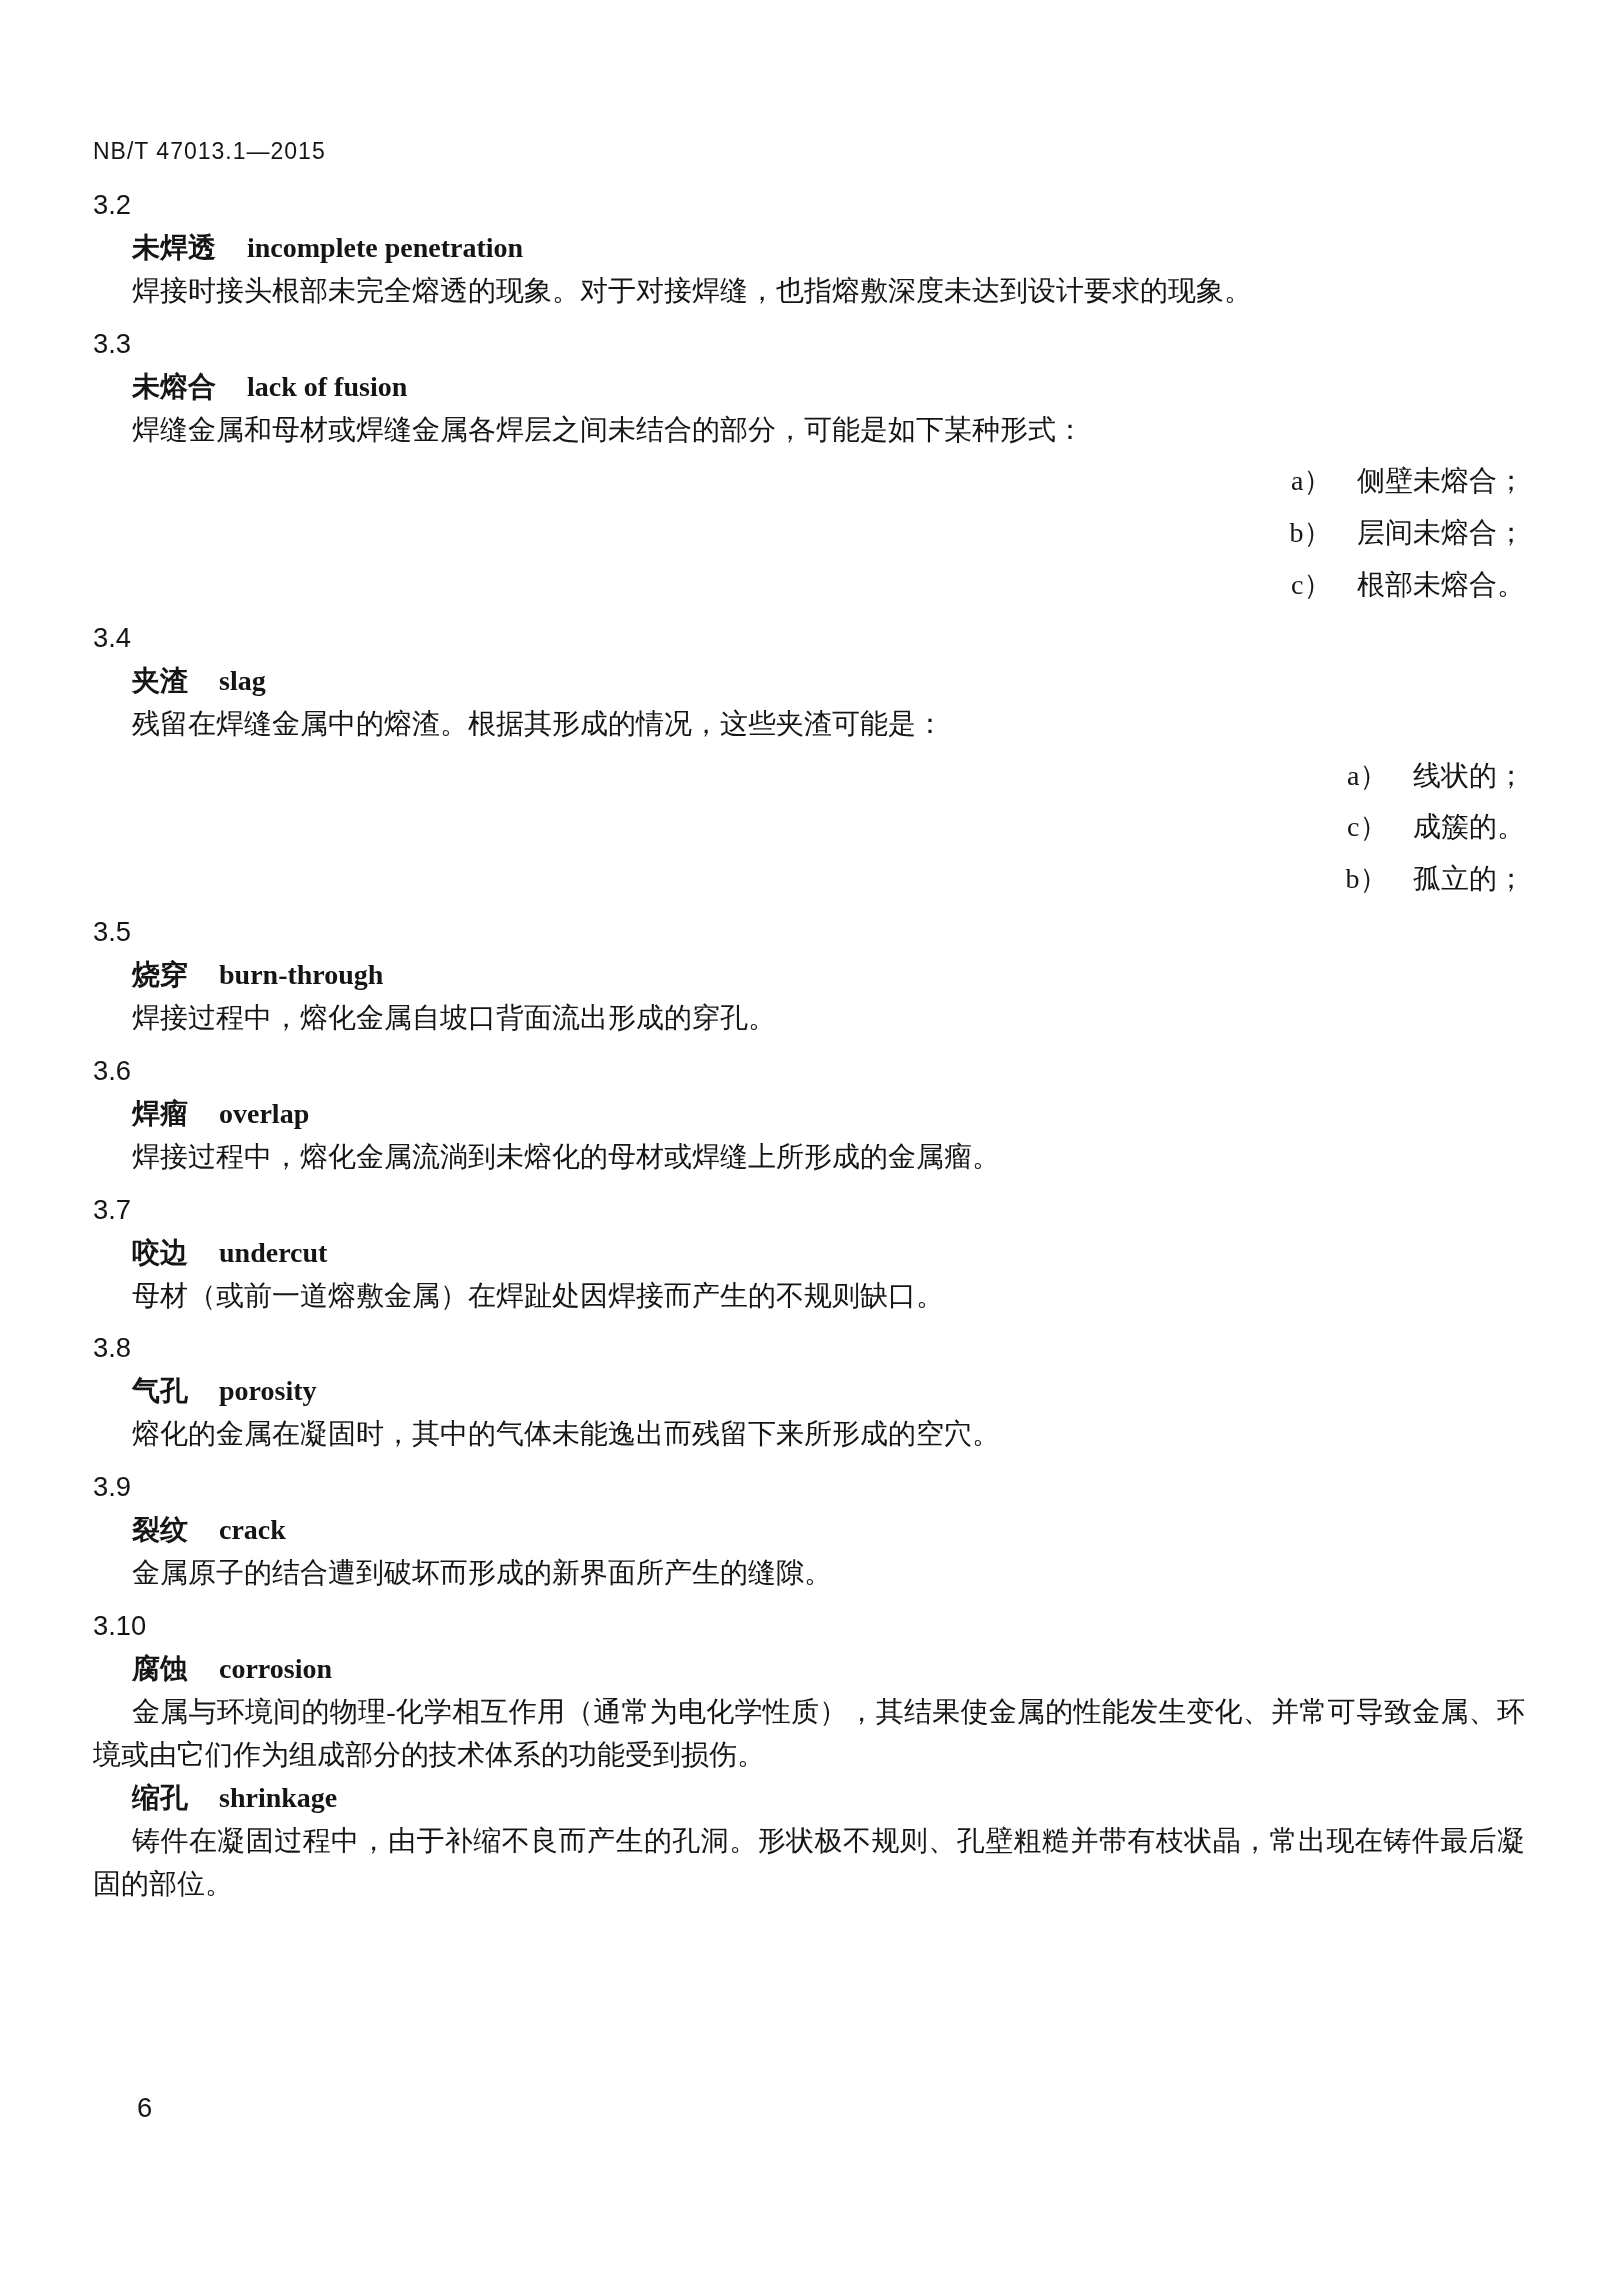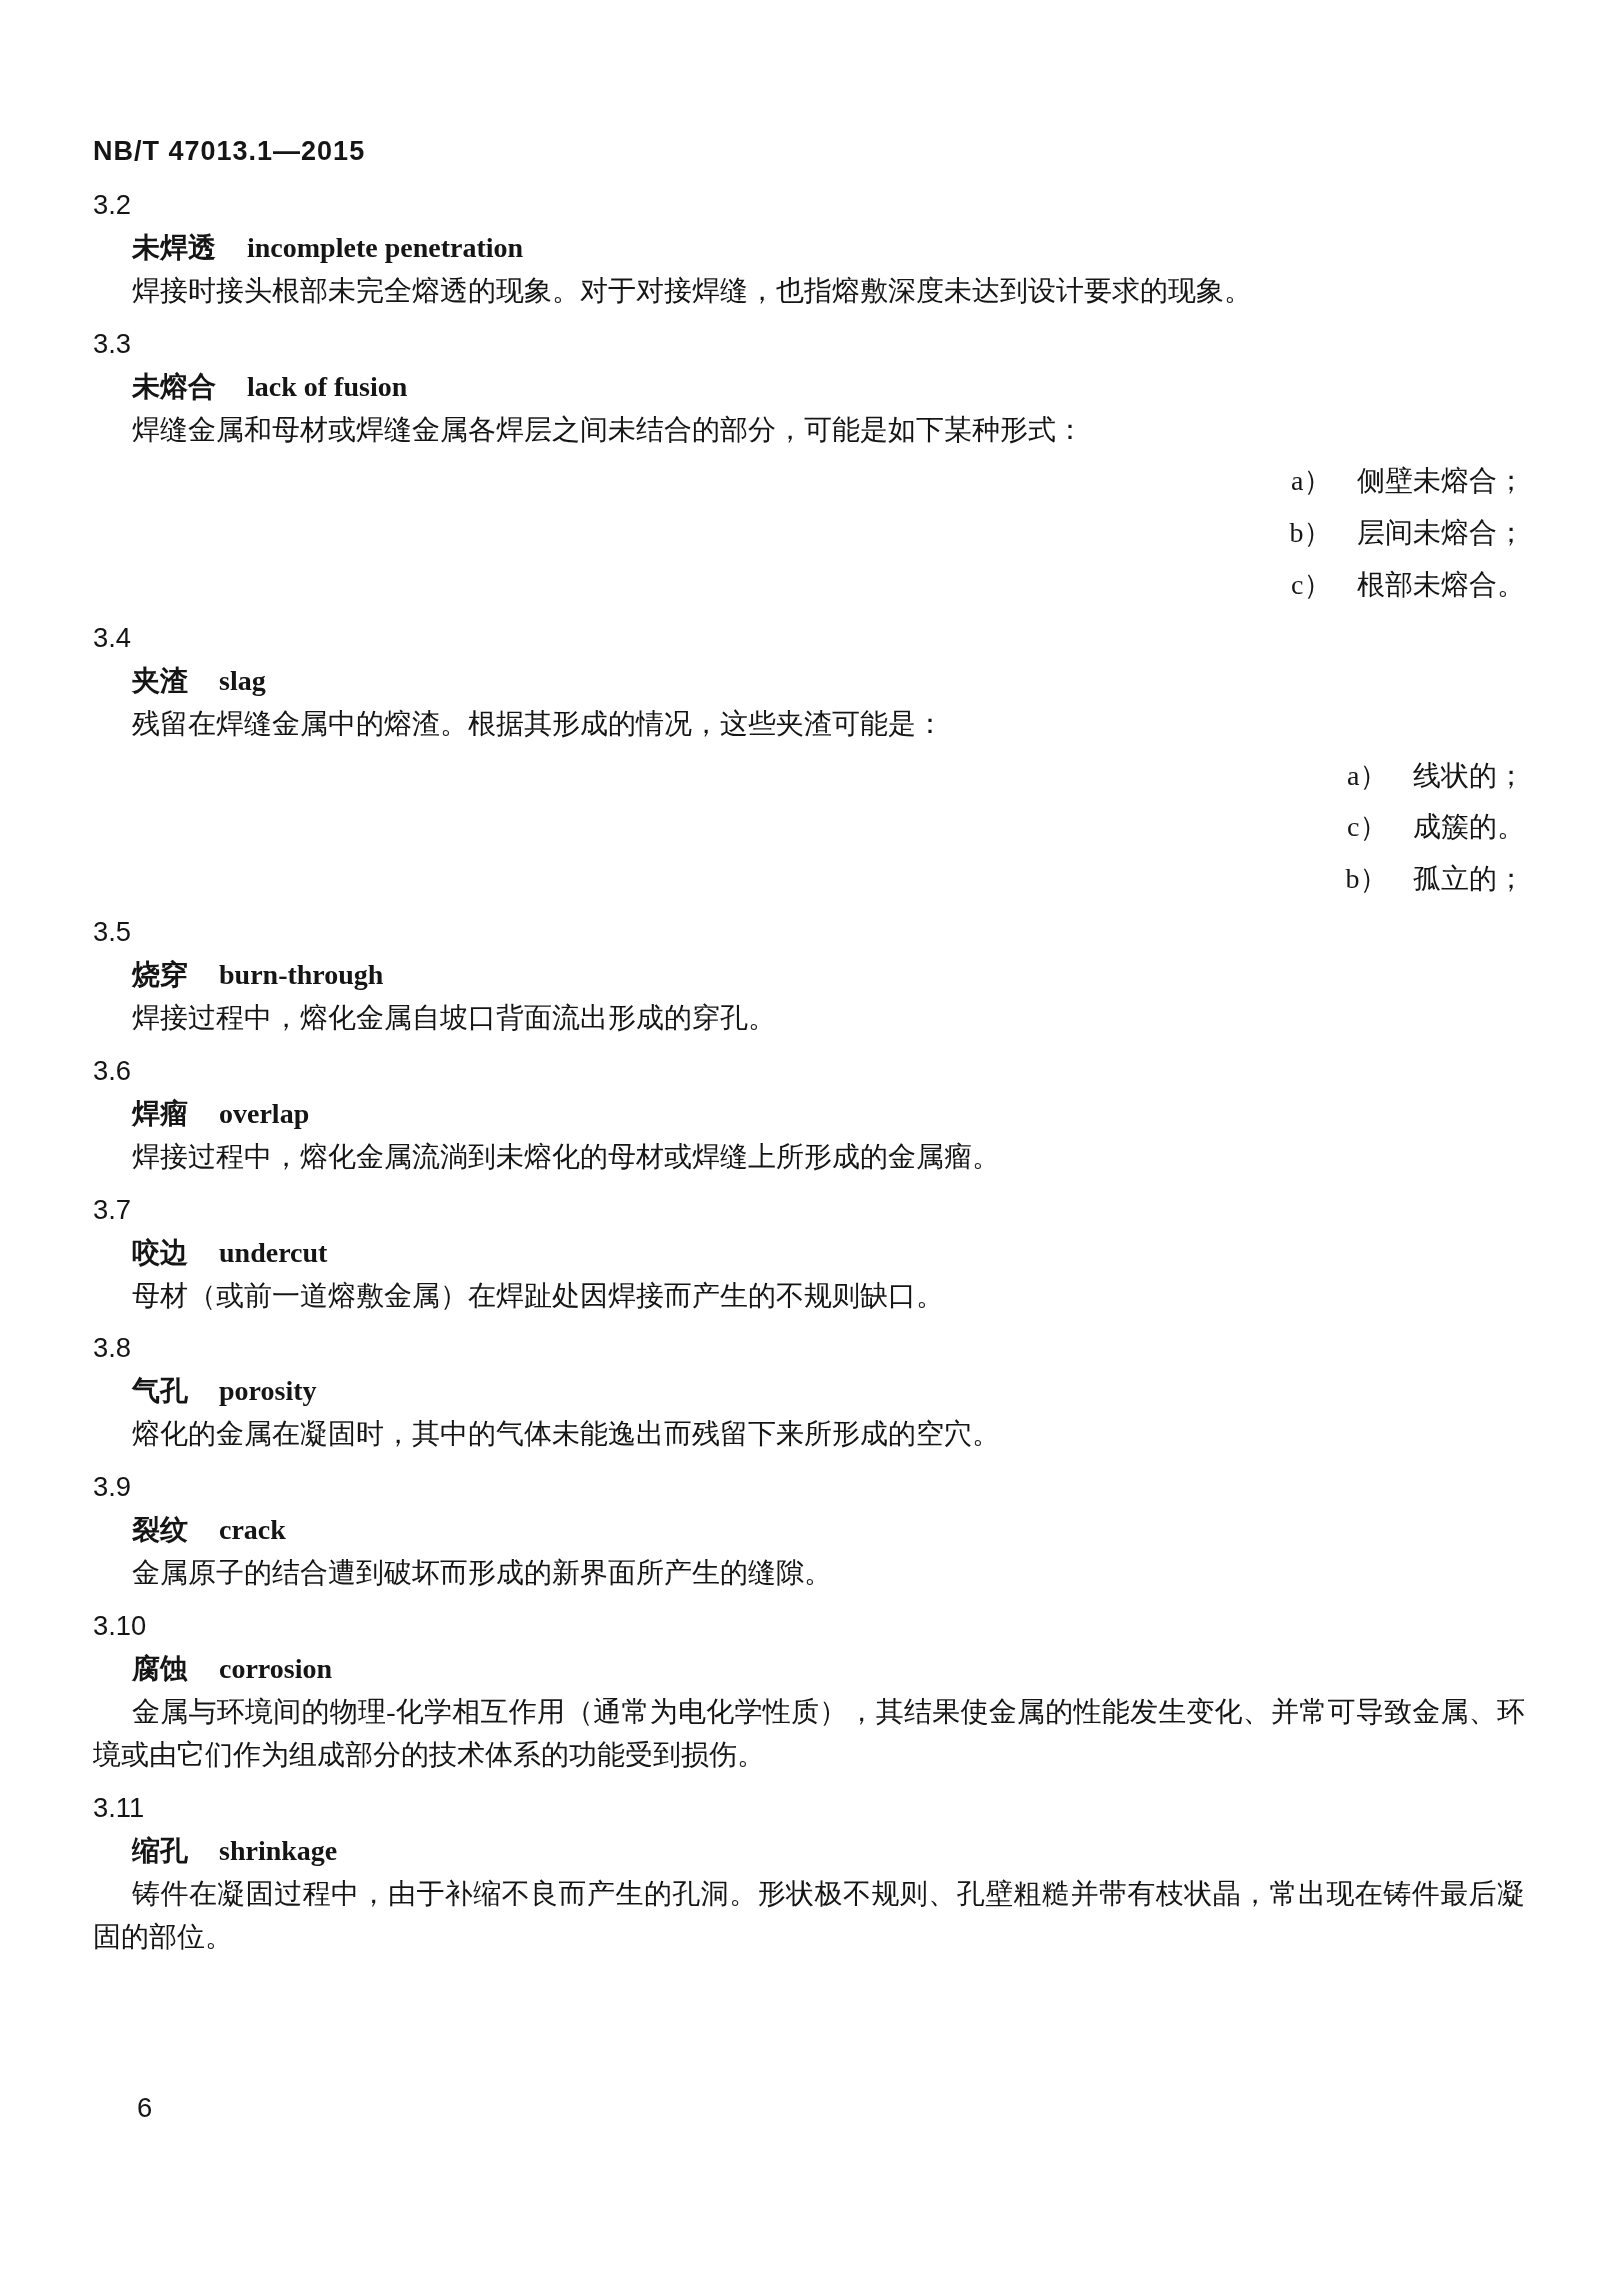--- a/index.html
+++ b/index.html
@@ -15,22 +15,22 @@
     color: #151515;
   }
   .page {
     position: absolute;
     left: 93px;
     top: 130px;
     right: 96px;
   }
   .doc-header {
     font-family: "Liberation Sans", "DejaVu Sans", sans-serif;
-    font-weight: 700;
-    font-size: 27px;
+    font-weight: 400;
+    font-size: 23px;
     line-height: 43px;
     letter-spacing: 1px;
     margin-bottom: 9px;
   }
   .section-number {
     font-family: "Liberation Sans", "DejaVu Sans", sans-serif;
     font-size: 27.4px;
     line-height: 43px;
     margin-top: 9.8px;
   }
@@ -157,21 +157,20 @@
 
   <div class="section">
     <div class="section-number">3.10</div>
     <div class="term-line">
       <span class="term-cn">腐蚀</span><span class="term-en">corrosion</span>
     </div>
     <p class="definition">金属与环境间的物理-化学相互作用（通常为电化学性质），其结果使金属的性能发生变化、并常可导致金属、环境或由它们作为组成部分的技术体系的功能受到损伤。</p>
   </div>
 
   <div class="section">
-    <div class="section-number">3.11</div>
     <div class="term-line">
       <span class="term-cn">缩孔</span><span class="term-en">shrinkage</span>
     </div>
     <p class="definition">铸件在凝固过程中，由于补缩不良而产生的孔洞。形状极不规则、孔壁粗糙并带有枝状晶，常出现在铸件最后凝固的部位。</p>
   </div>
 
 </div>
 
 <div class="page-number">6</div>
 

